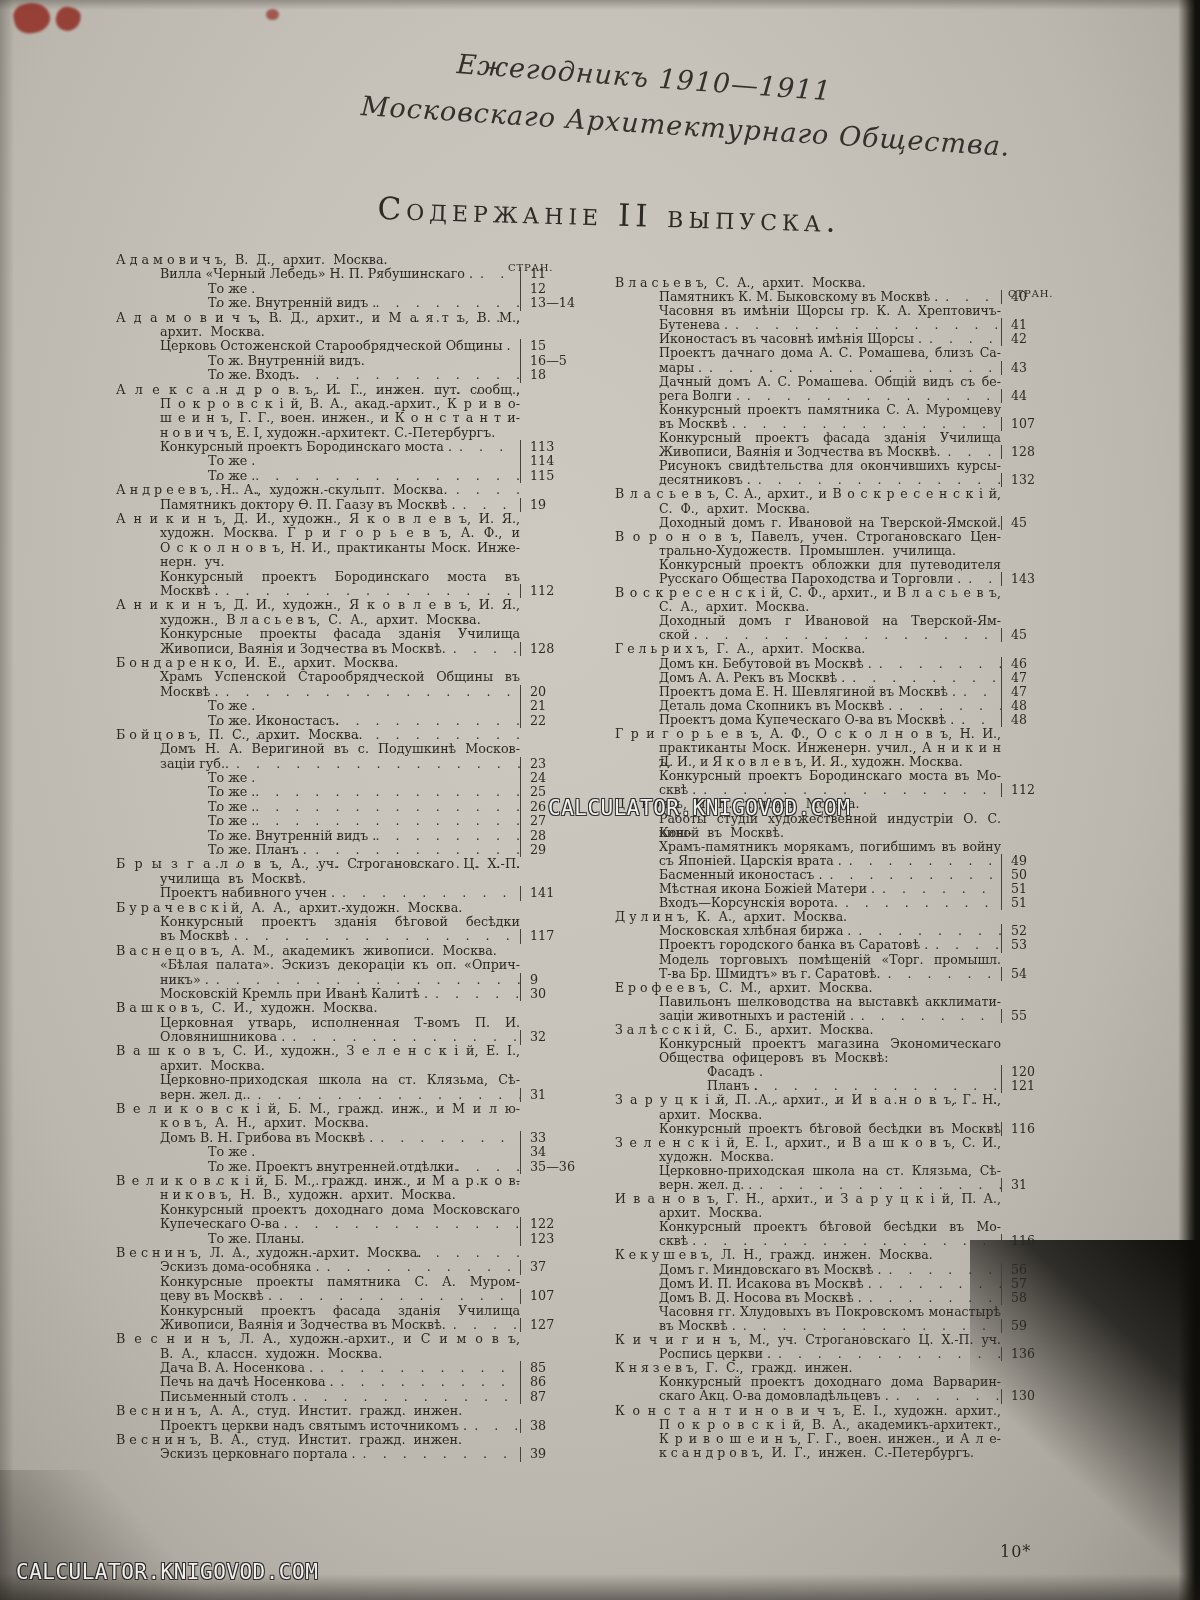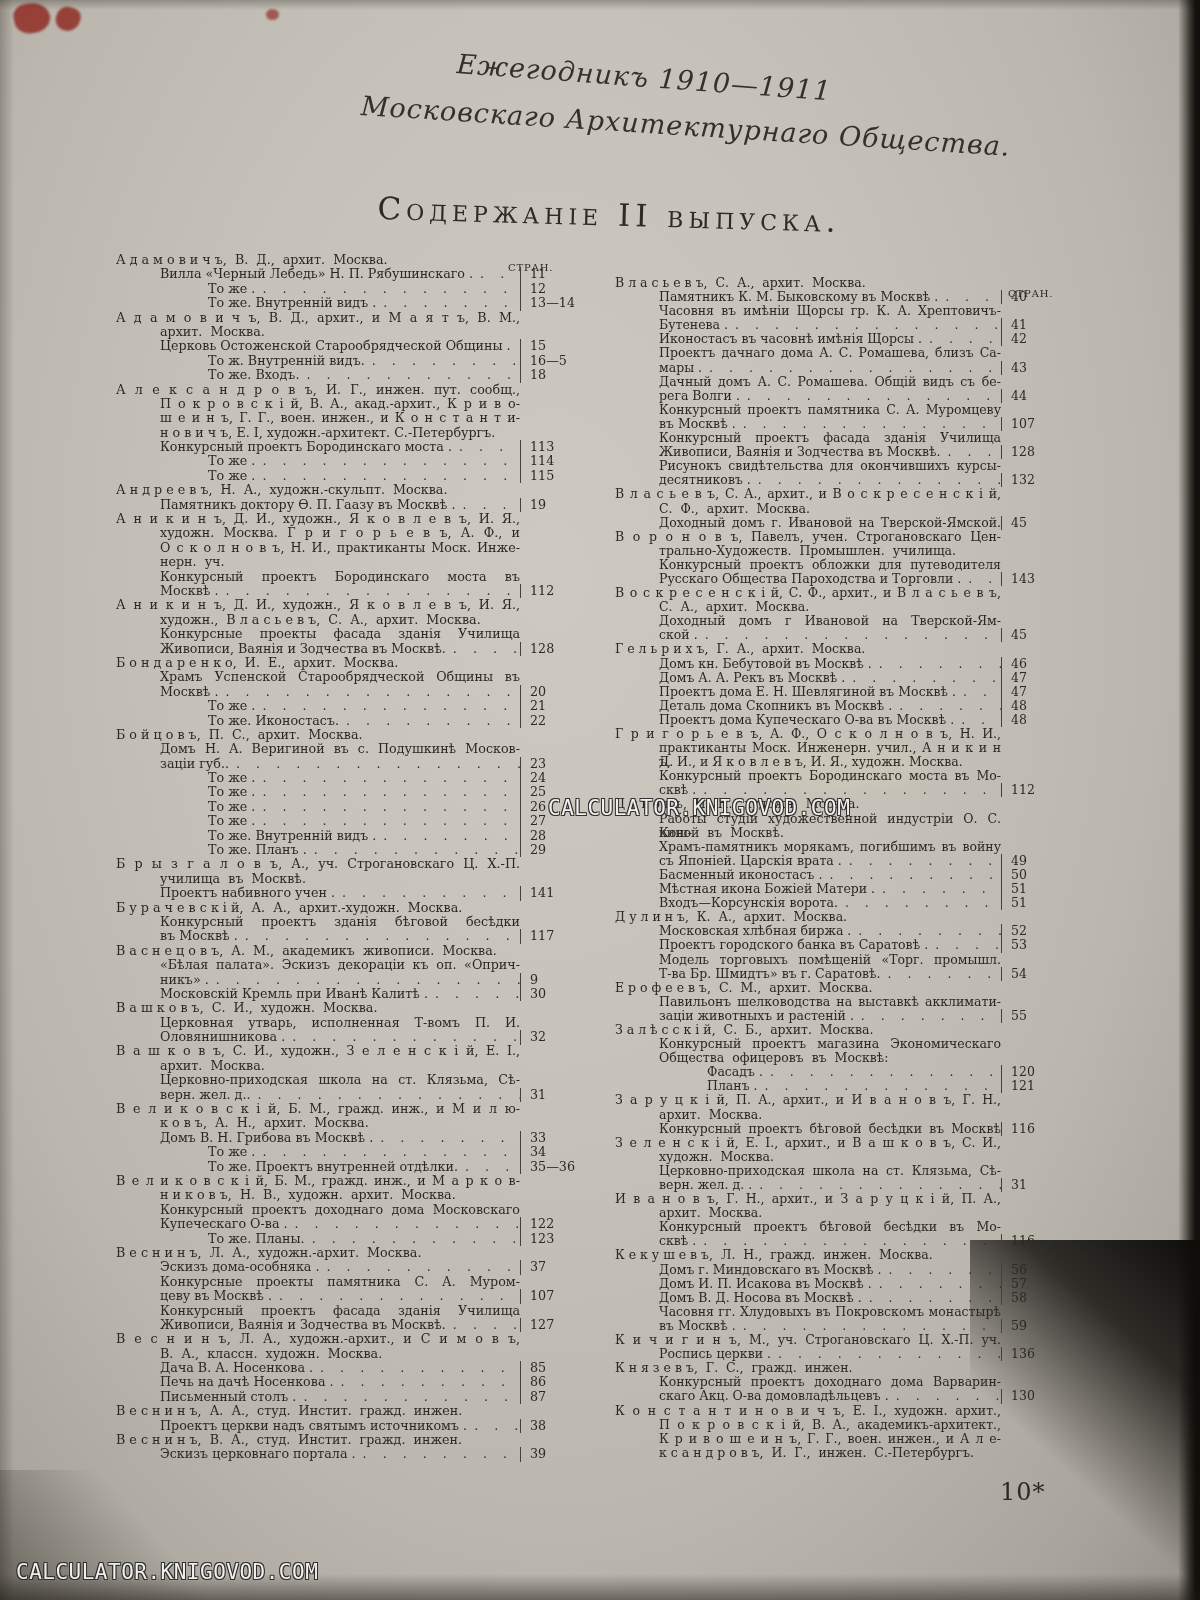--- a/index.html
+++ b/index.html
@@ -40,31 +40,31 @@
 
   
   .col{position:absolute;}
   .col-left{left:116px;top:253px;width:476px;}
   .col-right{left:615px;top:276px;width:458px;}
   .line{display:flex;align-items:baseline;}
   .col-left  .line{height:14.4px;line-height:14.4px;font-size:12.7px;}
   .col-right .line{height:14.1px;line-height:14.1px;font-size:12.5px;}
   .body{flex:1 1 auto;min-width:0;display:flex;overflow:hidden;}
   .i1 .body{padding-left:44px;}
-  .i2 .body{padding-left:92px;}
+  .i2 .body{padding-left:92px;flex-direction:column;}
   .txt{white-space:pre;}
   .j .body{display:block;text-align:justify;text-align-last:justify;}
   .j .txt{white-space:normal;}
   .lead{flex:1 1 auto;overflow:hidden;white-space:nowrap;padding-left:7px;letter-spacing:6px;color:#34312a;}
   .lead::after{content:". . . . . . . . . . . . . . . . . . . . . . . . . . . . . . . . . . . .";}
   .pg{flex:0 0 62px;border-left:1px solid #45403a;padding-left:9px;white-space:nowrap;overflow:visible;}
   .stran{position:absolute;font-size:10px;letter-spacing:.8px;color:#2b2923;}
   .stran-left{left:508px;top:262px;}
   .stran-right{left:1008px;top:288px;}
-  .sig{position:absolute;left:1000px;top:1478px;font-size:24px;letter-spacing:1px;color:#2b2923;}
+  .sig{position:absolute;left:1000px;top:1542px;font-size:16px;letter-spacing:1px;color:#2b2923;}
 
   
   .wm{position:absolute;font-family:"DejaVu Sans Mono", monospace;font-size:21px;color:#f4f3ef;
     text-shadow:1px 1px 0 #2a2a2a, -1px -1px 0 #2a2a2a, 1px -1px 0 #2a2a2a, -1px 1px 0 #2a2a2a;
     letter-spacing:.5px;opacity:.95;white-space:nowrap;}
   .wm-center{left:548px;top:796px;}
   .wm-bottom{left:16px;top:1560px;}
 </style>
 </head>
 <body>

